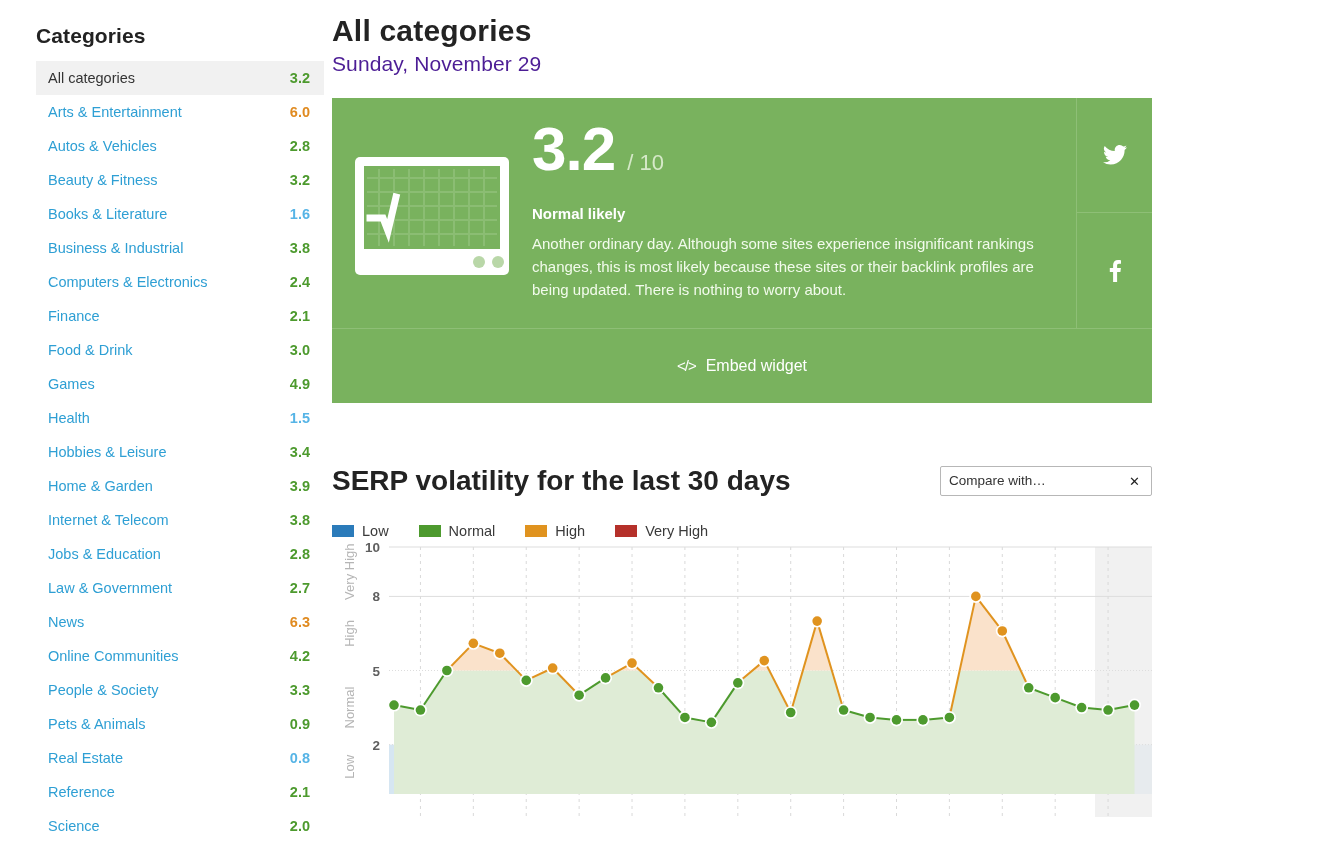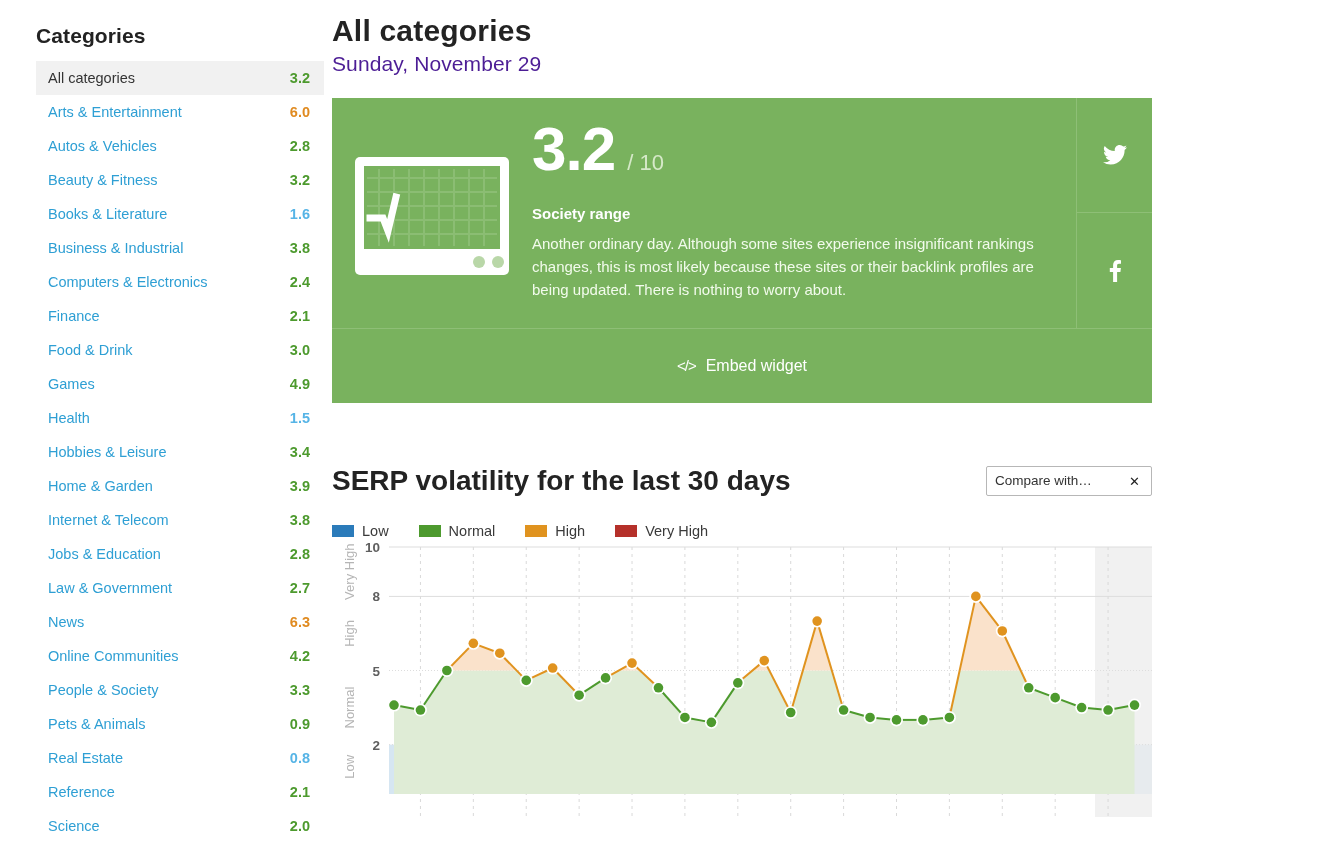--- a/index.html
+++ b/index.html
@@ -85,21 +85,21 @@
   }
   .embed-icon { font-size: 15px; letter-spacing: -1px; }
 
   
   .chart-head {
     margin-top: 62px; display: flex; align-items: center;
     justify-content: space-between; width: 820px;
   }
   .chart-title { font-size: 28px; font-weight: bold; color: #232323; }
   .compare-select {
-    width: 166px; height: 30px; font-size: 13.5px;
+    width: 212px; height: 30px; font-size: 13.5px;
     font-family: "Liberation Sans", sans-serif;
     border: 1px solid #b7b7b7; border-radius: 2px;
     background: #fff; color: #333; padding: 0 8px;
     appearance: none; -webkit-appearance: none; cursor: pointer;
   }
   .select-wrap { position: relative; }
   .select-arrow {
     position: absolute; right: 12px; top: 50%;
     transform: translateY(-50%); pointer-events: none;
     font-size: 13px; color: #222;
@@ -254,21 +254,21 @@
             <circle cx="126" cy="107" r="6" fill="#b9d7a8"></circle>
             <circle cx="145" cy="107" r="6" fill="#b9d7a8"></circle>
           </svg>
         </div>
 
         <div class="score-body">
           <div class="score-number-row">
             <span class="score-number">3.2</span>
             <span class="score-outof">/ 10</span>
           </div>
-          <div class="score-range">Society range</div>
+          <div class="score-range">Normal likely</div>
           <p class="score-desc">Another ordinary day. Although some sites experience insignificant rankings changes, this is most likely because these sites or their backlink profiles are being updated. There is nothing to worry about.</p>
         </div>
 
         <div class="share-col">
           <div class="share-btn">
             <svg width="24" height="20" viewBox="0 0 24 20">
               <path fill="#ffffff" d="M24 2.3c-.9.4-1.8.7-2.8.8 1-.6 1.8-1.6 2.2-2.7-1 .6-2 1-3.1 1.2A4.9 4.9 0 0 0 16.6 0c-2.7 0-4.9 2.2-4.9 4.9 0 .4 0 .8.1 1.1A13.9 13.9 0 0 1 1.7.9 4.9 4.9 0 0 0 3.2 7.4c-.8 0-1.6-.2-2.2-.6v.1c0 2.4 1.7 4.4 3.9 4.8-.4.1-.8.2-1.3.2-.3 0-.6 0-.9-.1.6 2 2.4 3.4 4.6 3.4A9.9 9.9 0 0 1 0 17.3a14 14 0 0 0 7.6 2.2c9 0 14-7.5 14-14v-.6c1-.7 1.8-1.6 2.4-2.6z"></path>
             </svg>
           </div>
           <div class="share-btn">

